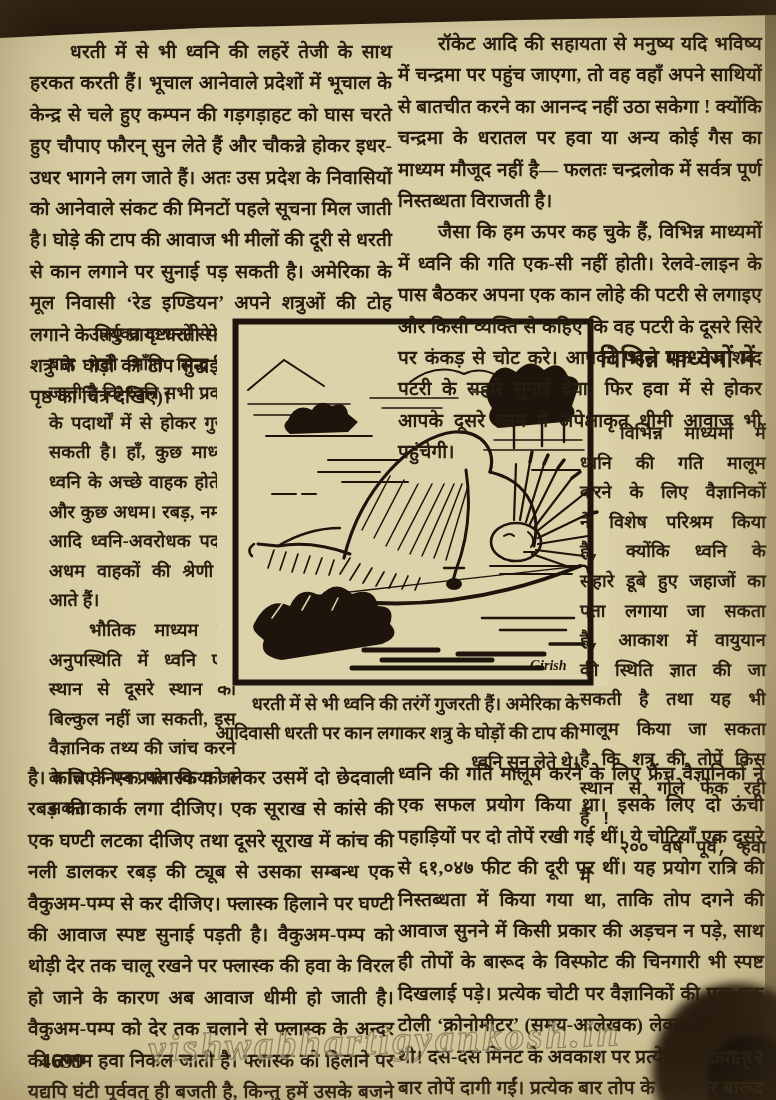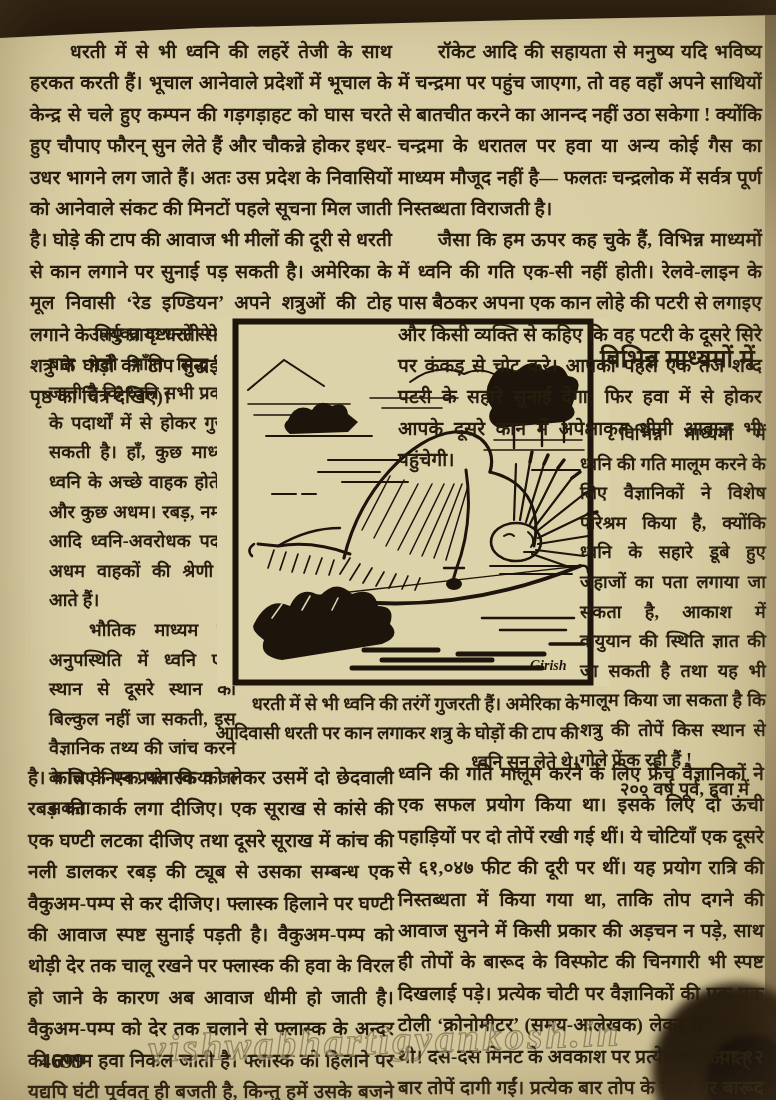--- a/index.html
+++ b/index.html
@@ -39,26 +39,26 @@
   }
   
   .tb{position:absolute;text-align:justify;font-weight:700;letter-spacing:.2px;}
   .tb p{margin:0;text-indent:40px;}
   .tb p.noindent{text-indent:0;}
   .body-main{font-size:19px;line-height:31.4px;}
   .body-narrow{font-size:18px;line-height:29.6px;}
   #left-p1{left:30px;top:36px;width:362px;}
   #left-narrow{left:28px;top:320px;width:187px;margin-left:21px;}
   #left-bottom{left:28px;top:762px;width:366px;}
-  #right-top{left:398px;top:36px;width:364px;}
+  #right-top{left:398px;top:28px;width:364px;}
   #right-heading{
     left:580px;top:340px;width:186px;
     font-size:25px;line-height:38px;font-weight:700;text-align:left;margin-left:20px;
   }
-  #right-narrow{left:580px;top:420px;width:186px;}
+  #right-narrow{left:580px;top:420px;width:186px;font-family:Liberation Mono, monospace;}
   #right-bottom{left:398px;top:758px;width:366px;}
   
   .figure{
     position:absolute;left:217px;top:318px;width:392px;height:368px;
     background:#ddd3ab;
   }
   .figure svg{display:block;width:100%;height:100%;}
   .caption{
     position:absolute;left:203px;top:690px;width:376px;
     font-size:18px;line-height:29px;font-weight:700;text-align:right;

